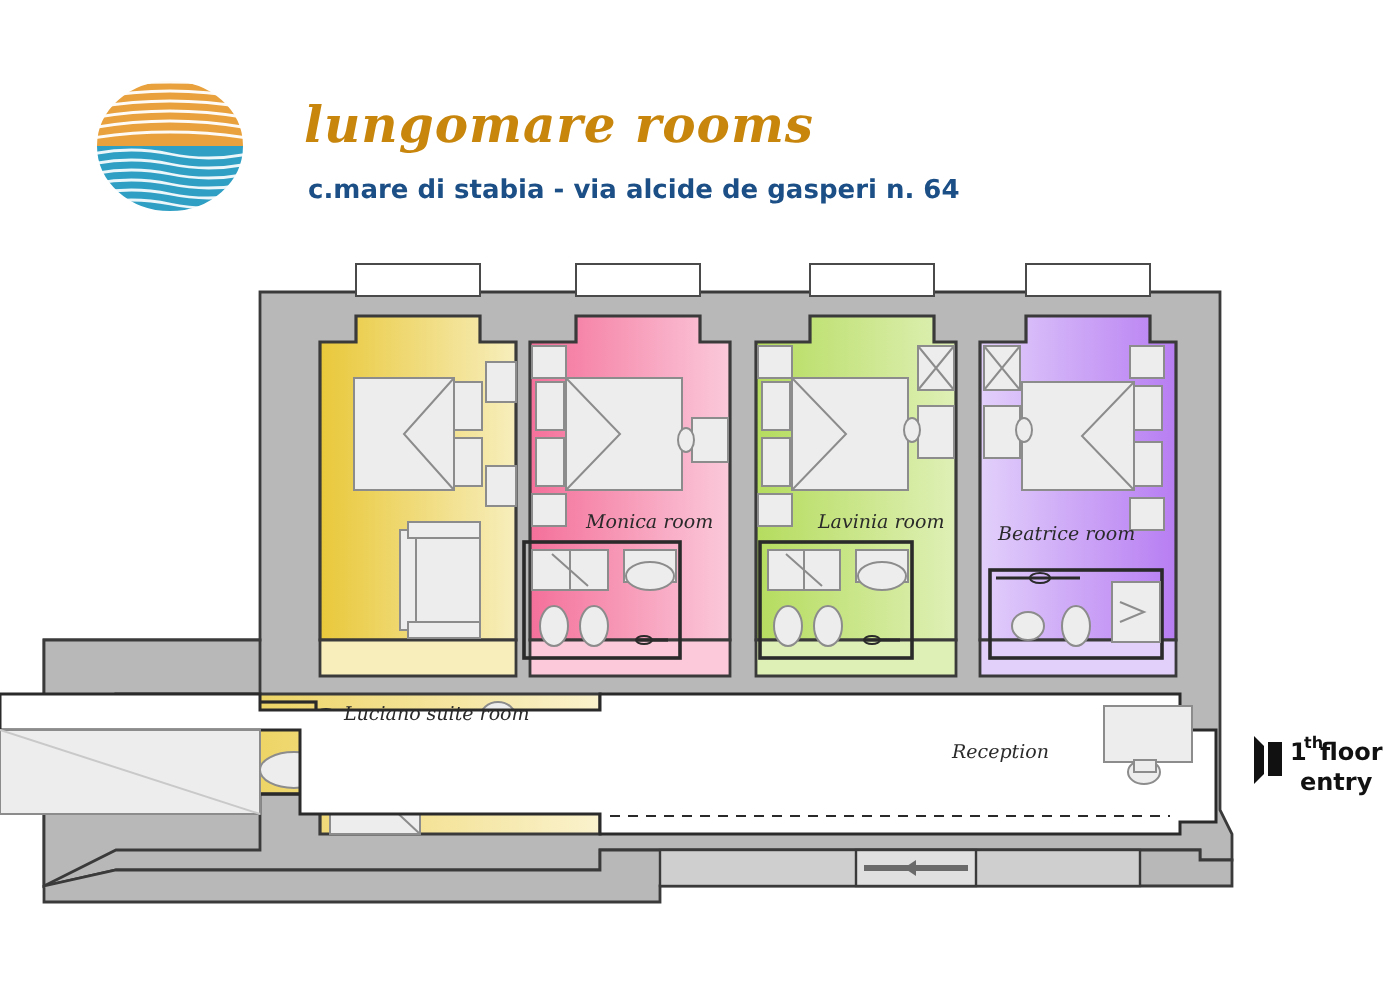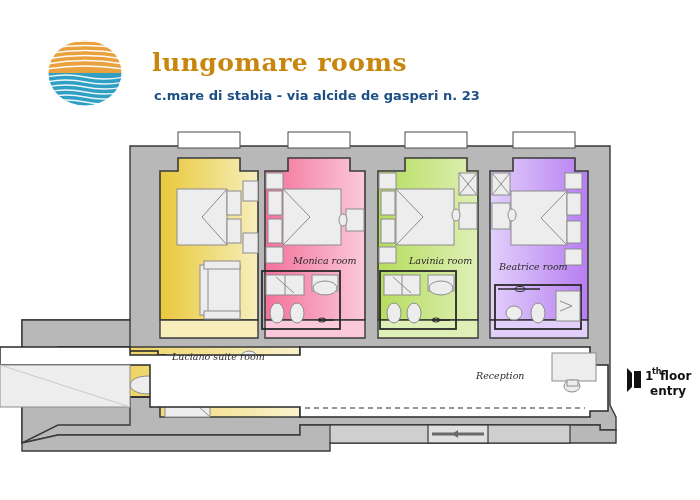--- a/index.html
+++ b/index.html
@@ -5,21 +5,21 @@
   html,body{margin:0;padding:0;background:#ffffff;}
   body{width:700px;height:500px;overflow:hidden;
        font-family:"Liberation Sans", sans-serif;}
   #page{position:relative;width:700px;height:500px;background:#fff;}
 
   
   #header{position:absolute;left:0;top:0;width:700px;height:125px;}
   #logo{position:absolute;left:46px;top:38px;width:78px;height:70px;}
   #brand-name{position:absolute;left:152px;top:48px;
       font-family:"DejaVu Serif", serif;
-      font-weight:bold;font-size:25px;color:#c8860d;
+      font-style:italic;font-weight:bold;font-size:25px;color:#c8860d;
       letter-spacing:.5px;white-space:nowrap;}
   #brand-sub{position:absolute;left:154px;top:88px;
       font-family:"DejaVu Sans", sans-serif;
       font-weight:bold;font-size:13px;color:#1b4f86;white-space:nowrap;}
 
   
   #plan{position:absolute;left:0;top:125px;width:636px;height:375px;}
   #plan svg{display:block;}
 
   .rmlabel{font-family:"DejaVu Serif", serif;font-style:italic;
@@ -61,21 +61,21 @@
             <path d="M0 54 Q20 50 39 54 Q58 58 78 54"></path>
             <path d="M0 59 Q20 55 39 59 Q58 63 78 59"></path>
             <path d="M0 64 Q20 60 39 64 Q58 68 78 64"></path>
           </g>
         </g>
         <ellipse cx="39" cy="35" rx="37" ry="33" fill="none" stroke="#ffffff" stroke-width="1"></ellipse>
       </svg>
     </div>
 
     <div id="brand-name">lungomare rooms</div>
-    <div id="brand-sub">c.mare di stabia - via alcide de gasperi n. 23</div>
+    <div id="brand-sub">c.mare di stabia - via alcide de gasperi n. 64</div>
   </div>
 
   <div id="plan">
   <svg width="700" height="375" viewBox="0 0 700 375">
 
     <g>
       <path d="M130,21 L610,21 L610,297 L616,297 L616,21 L610,21
                M0,0" fill="none"></path>
 
       <path d="M130,21 L610,21 L610,280 L616,292 L616,305 L600,305

